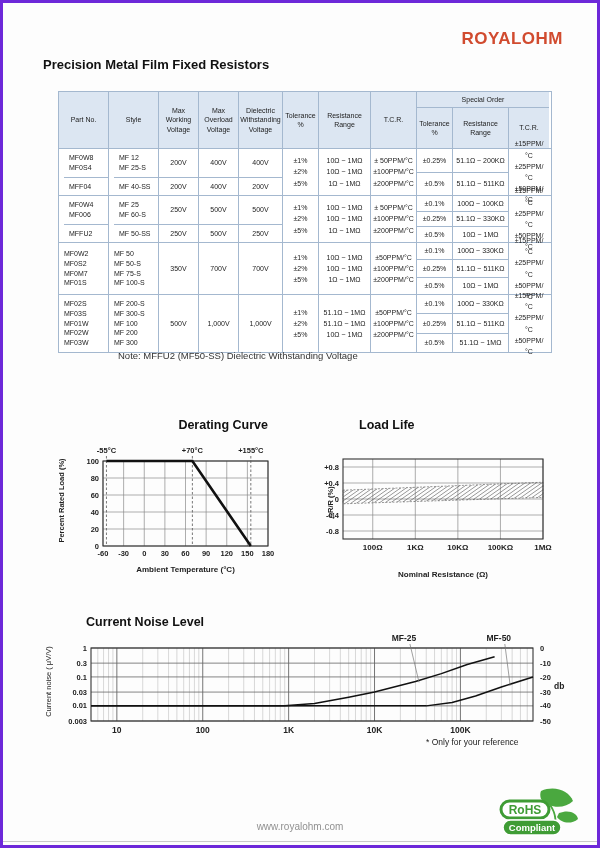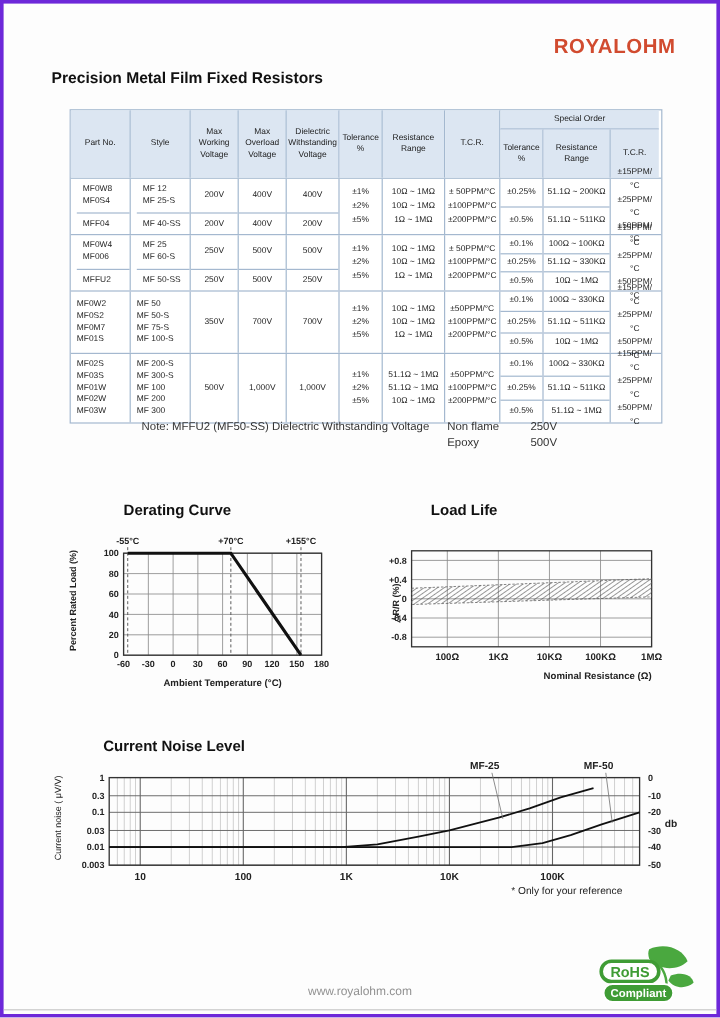--- a/index.html
+++ b/index.html
@@ -260,30 +260,24 @@
         <div class="sub">51.1Ω ~ 1MΩ</div>
       </div>
       <div class="c lastcol">±15PPM/°C
 ±25PPM/°C
 ±50PPM/°C</div>
     </div>
   </div>
 
   <div class="note">
     <span>Note: MFFU2 (MF50-SS) Dielectric Withstanding Voltage</span>
-    <span class="nrows">
-      <span>Non flame</span>
-        <span>250V</span>
-      <span>Epoxy</span>
-        <span>500V</span>
-    </span>
   </div>
 
   <div class="chartbox" style="left:40px; top:413px; width:270px; height:172px;">
-    <div class="ctitle" style="left:60px; width:165px; text-align:left; top:2px;">Derating Curve</div>
+    <div class="ctitle" style="left:60px; width:165px; text-align:right; top:2px;">Derating Curve</div>
     <div class="vlabel" style="left:-37px; top:80px; width:110px;">Percent Rated Load (%)</div>
     <svg id="svg-derating" width="270" height="150" style="position:absolute;left:0;top:0">
         <line x1="60" y1="45" x2="60" y2="130" stroke="#8a8a8a" stroke-width="0.7"></line>
         <text x="60" y="140" font-size="7.5" text-anchor="middle" fill="#222" font-weight="bold">-60</text>
         <line x1="80.625" y1="45" x2="80.625" y2="130" stroke="#8a8a8a" stroke-width="0.7"></line>
         <text x="80.625" y="140" font-size="7.5" text-anchor="middle" fill="#222" font-weight="bold">-30</text>
         <line x1="101.25" y1="45" x2="101.25" y2="130" stroke="#8a8a8a" stroke-width="0.7"></line>
         <text x="101.25" y="140" font-size="7.5" text-anchor="middle" fill="#222" font-weight="bold">0</text>
         <line x1="121.875" y1="45" x2="121.875" y2="130" stroke="#8a8a8a" stroke-width="0.7"></line>
         <text x="121.875" y="140" font-size="7.5" text-anchor="middle" fill="#222" font-weight="bold">30</text>
@@ -346,21 +340,21 @@
         <text x="26" y="69.6" font-size="7.5" text-anchor="end" fill="#222" font-weight="bold">+0.4</text>
         <line x1="30" y1="83" x2="230" y2="83" stroke="#8a8a8a" stroke-width="0.7"></line>
         <text x="26" y="85.6" font-size="7.5" text-anchor="end" fill="#222" font-weight="bold">0</text>
         <line x1="30" y1="99" x2="230" y2="99" stroke="#8a8a8a" stroke-width="0.7"></line>
         <text x="26" y="101.6" font-size="7.5" text-anchor="end" fill="#222" font-weight="bold">-0.4</text>
         <line x1="30" y1="115" x2="230" y2="115" stroke="#8a8a8a" stroke-width="0.7"></line>
         <text x="26" y="117.6" font-size="7.5" text-anchor="end" fill="#222" font-weight="bold">-0.8</text>
         <rect x="30" y="43" width="200" height="80" fill="none" stroke="#333" stroke-width="1.1"></rect>
         <polygon points="30,74.2 230,66.2 230,81.4 30,87.8" fill="url(#hatch)" stroke="#555" stroke-width="0.6" stroke-dasharray="2,1.5"></polygon>
       </svg>
-    <div class="xlabel" style="left:30px; width:200px; top:143px;text-align:right;">Nominal Resistance (Ω)</div>
+    <div class="xlabel" style="left:30px; width:200px; top:154px;">Nominal Resistance (Ω)</div>
   </div>
 
   <div class="chartbox" style="left:35px; top:608px; width:548px; height:148px;">
     <div class="ctitle" style="left:48px; top:4px;">Current Noise Level</div>
     <div class="vlabel" style="left:-40px; top:66px; width:100px; font-weight:normal;">Current noise ( μV/V)</div>
     <div class="dblabel" style="left:516px; top:22px;">db</div>
     <svg id="svg-noise" width="548" height="125" style="position:absolute;left:0;top:0">
         <line x1="59.80086280605678" y1="37" x2="59.80086280605678" y2="110" stroke="#aaa" stroke-width="0.45"></line>
         <line x1="65.55091037805255" y1="37" x2="65.55091037805255" y2="110" stroke="#aaa" stroke-width="0.45"></line>
         <line x1="70.53182814504692" y1="37" x2="70.53182814504692" y2="110" stroke="#aaa" stroke-width="0.45"></line>

